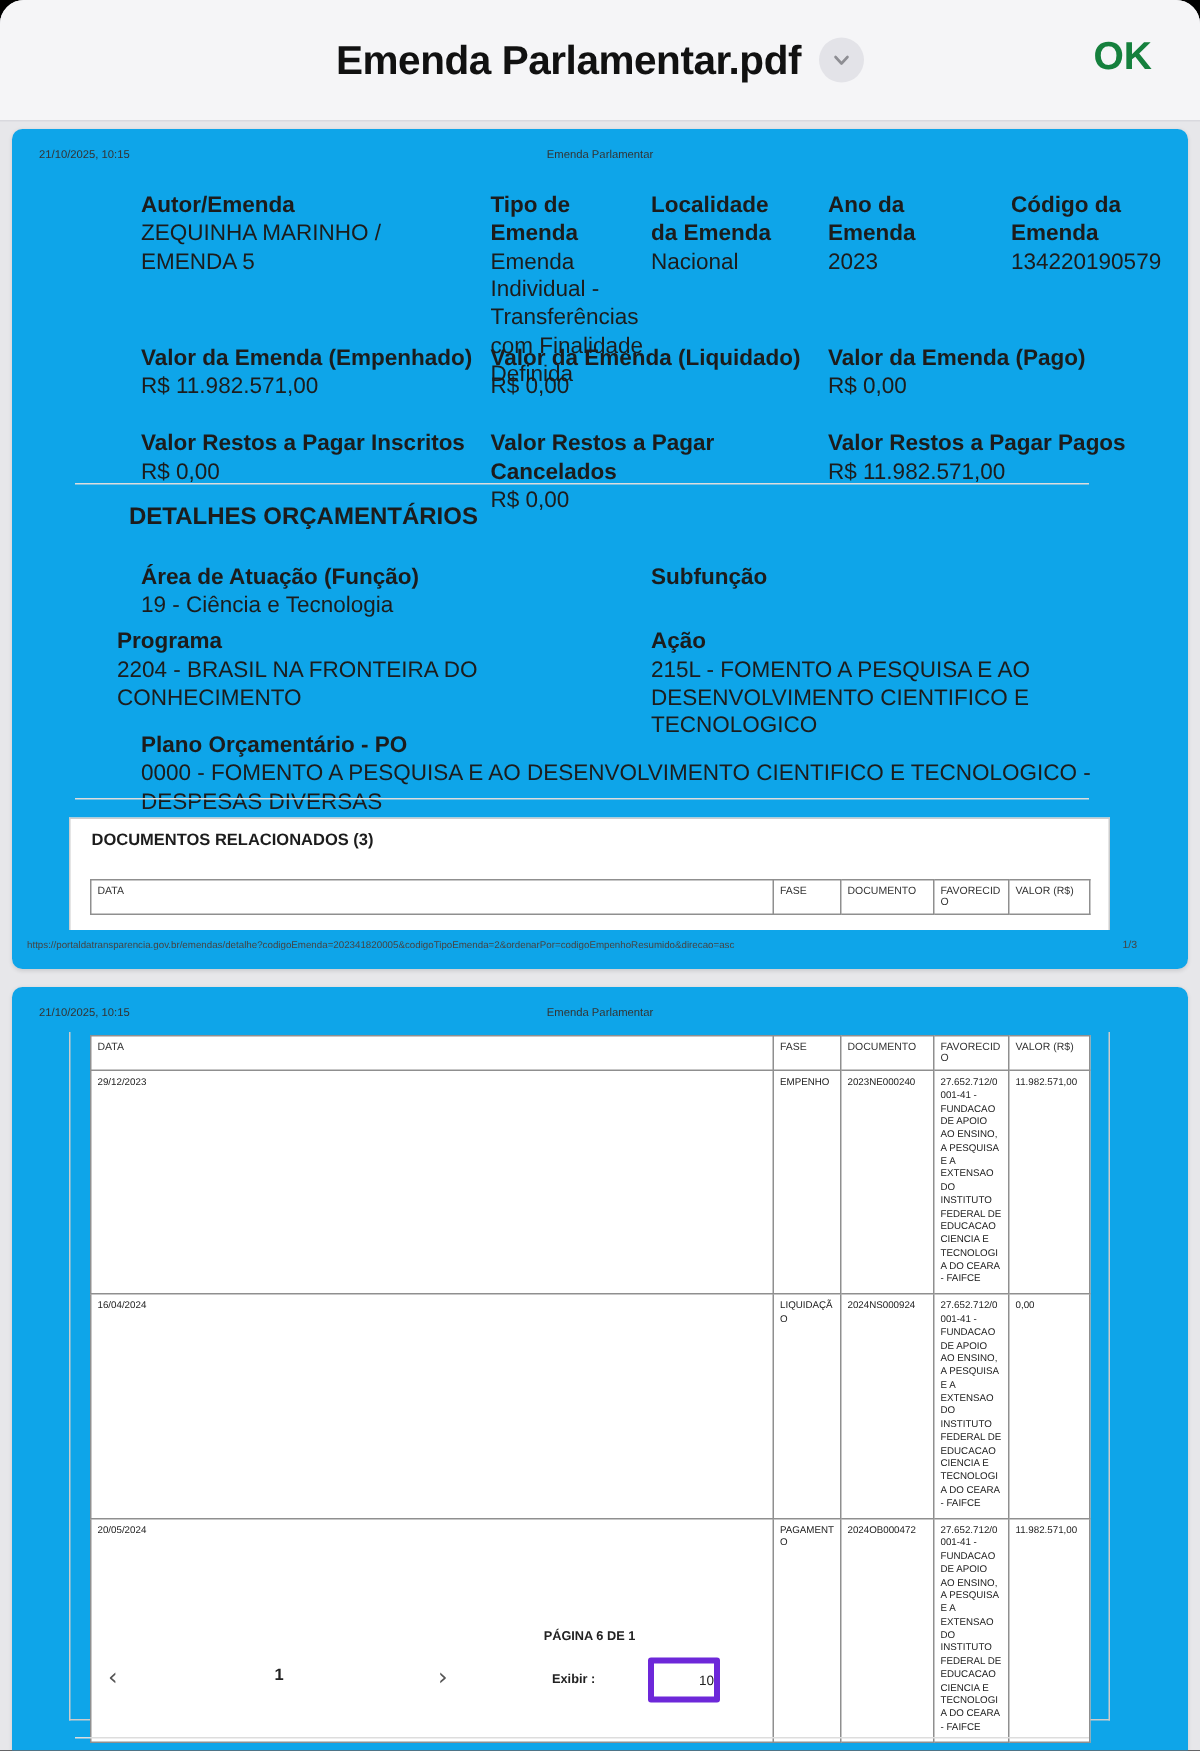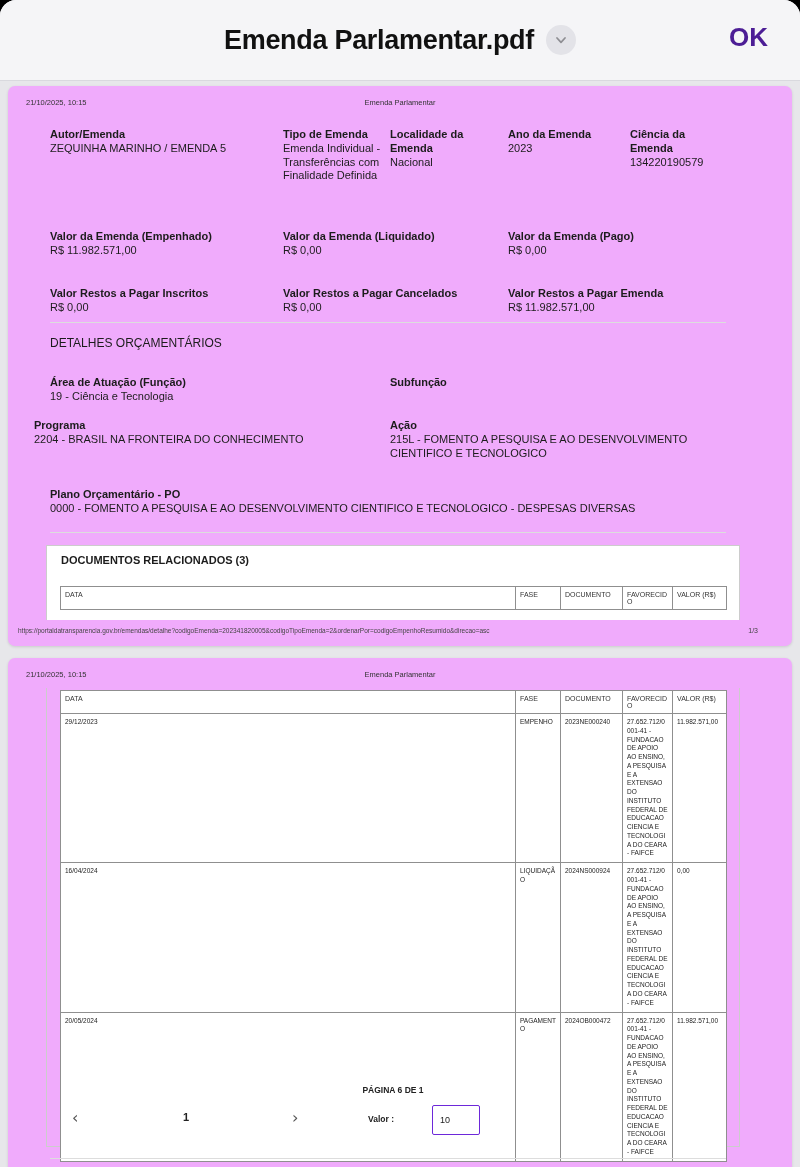--- a/index.html
+++ b/index.html
@@ -11,36 +11,36 @@
   
   .titlebar { position:absolute; left:0; top:0; width:800px; height:80px;
     background:#f5f5f7; box-shadow:0 1px 0 #d9d9de; }
   .title-group { position:absolute; left:0; top:0; width:100%; height:80px;
     display:flex; align-items:center; justify-content:center; gap:12px; }
   .doc-title { font-size:27px; font-weight:bold; color:#111; letter-spacing:-0.3px; }
   .chev-circle { width:30px; height:30px; border-radius:50%; background:#e3e3e8;
     display:flex; align-items:center; justify-content:center; cursor:pointer; }
   .chev-circle svg { width:16px; height:16px; }
   .ok-btn { position:absolute; right:32px; top:22px; font-size:26px; font-weight:600;
-    color:#4c1d95; background:none; border:none; cursor:pointer;
+    color:#15803d; background:none; border:none; cursor:pointer;
     font-family:"Liberation Sans", sans-serif; }
 
   
-  .sheet { position:absolute; left:8px; width:784px; background:#f0abfc;
+  .sheet { position:absolute; left:8px; width:784px; background:#0ea5e9;
     border-radius:7px; box-shadow:0 1px 3px rgba(0,0,0,.12); }
   .sheet1 { top:86px; height:560px; }
   .sheet2 { top:658px; height:540px; border-radius:7px 7px 0 0; }
 
   .pdf-head-date { position:absolute; left:18px; top:12px; font-size:7.5px; color:#333; }
   .pdf-head-title { position:absolute; left:0; top:12px; width:100%;
     text-align:center; font-size:7.5px; color:#333; }
 
-  .fld { position:absolute; font-size:11px; color:#1c1c1c; line-height:1.25; }
+  .fld { position:absolute; font-size:15px; color:#1c1c1c; line-height:1.25;margin-left:44px; }
   .fld .lb { font-weight:bold; }
-  .sec-title { position:absolute; font-size:12px; font-weight:normal; color:#1c1c1c; }
+  .sec-title { position:absolute; font-size:16px; font-weight:bold; color:#1c1c1c;margin-left:36px; }
   .hr { position:absolute; left:42px; width:676px; height:1px; background:#ddd; }
 
   
   .doc-box { position:absolute; left:38px; top:459px; width:694px; height:75px;
     border:1px solid #ccc; border-bottom:none; background:#fff; }
   .doc-box-title { position:absolute; left:14px; top:8px; font-size:11px;
     font-weight:bold; color:#1c1c1c; }
   .doc-table { position:absolute; border-collapse:collapse; table-layout:fixed;
     width:666px; left:52px; background:#fff; }
   .doc-table th, .doc-table td { border:1px solid #8f8f8f; vertical-align:top;
@@ -64,22 +64,22 @@
   .pag-chev { position:absolute; top:452px; font-size:16px; color:#555;
     cursor:pointer; background:none; border:none; line-height:1;
     font-family:"DejaVu Sans", sans-serif; }
   .pag-prev { left:64px; } .pag-next { left:284px; }
   .pag-prev::before { content:"\2039"; } .pag-next::before { content:"\203A"; }
   .pag-page { position:absolute; left:175px; top:453px; font-size:11px;
     font-weight:bold; color:#222; cursor:pointer; }
   .exibir-lb { position:absolute; left:360px; top:456px; font-size:8.5px;
     font-weight:bold; color:#222; }
   .exibir-input { position:absolute; left:424px; top:447px; width:48px; height:30px;
-    border:1px solid #6d28d9; border-radius:2px; font-size:9px; color:#222;
-    padding-left:7px; font-family:"Liberation Sans", sans-serif; }
+    border:4px solid #6d28d9; border-radius:2px; font-size:9px; color:#222;
+    padding-left:7px; font-family:"Liberation Sans", sans-serif;text-align:right; }
   .bottom-hr { top:500px; }
 </style>
 </head>
 <body>
 
 <div class="screen">
 
   <div class="titlebar">
     <div class="title-group">
       <span class="doc-title">Emenda Parlamentar.pdf</span>
@@ -106,21 +106,21 @@
     </div>
     <div class="fld" style="left:382px; top:42px; width:95px;">
       <div class="lb">Localidade da Emenda</div>
         <div>Nacional</div>
     </div>
     <div class="fld" style="left:500px; top:42px; width:110px;">
       <div class="lb">Ano da Emenda</div>
         <div>2023</div>
     </div>
     <div class="fld" style="left:622px; top:42px; width:82px;">
-      <div class="lb">Ciência da Emenda</div>
+      <div class="lb">Código da Emenda</div>
         <div>134220190579</div>
     </div>
 
     <div class="fld" style="left:42px; top:144px; width:222px;">
       <div class="lb">Valor da Emenda (Empenhado)</div>
         <div>R$ 11.982.571,00</div>
     </div>
     <div class="fld" style="left:275px; top:144px; width:222px;">
       <div class="lb">Valor da Emenda (Liquidado)</div>
         <div>R$ 0,00</div>
@@ -132,21 +132,21 @@
 
     <div class="fld" style="left:42px; top:201px; width:222px;">
       <div class="lb">Valor Restos a Pagar Inscritos</div>
         <div>R$ 0,00</div>
     </div>
     <div class="fld" style="left:275px; top:201px; width:222px;">
       <div class="lb">Valor Restos a Pagar Cancelados</div>
         <div>R$ 0,00</div>
     </div>
     <div class="fld" style="left:500px; top:201px; width:222px;">
-      <div class="lb">Valor Restos a Pagar Emenda</div>
+      <div class="lb">Valor Restos a Pagar Pagos</div>
         <div>R$ 11.982.571,00</div>
     </div>
 
     <div class="hr" style="top:236px;"></div>
 
     <div class="sec-title" style="left:42px; top:250px;">DETALHES ORÇAMENTÁRIOS</div>
 
     <div class="fld" style="left:42px; top:290px; width:320px;">
       <div class="lb">Área de Atuação (Função)</div>
         <div>19 - Ciência e Tecnologia</div>
@@ -238,19 +238,19 @@
         <td>27.652.712/0001-41 - FUNDACAO DE APOIO AO ENSINO, A PESQUISA E A EXTENSAO DO INSTITUTO FEDERAL DE EDUCACAO CIENCIA E TECNOLOGIA DO CEARA - FAIFCE</td>
         <td>11.982.571,00</td>
       </tr>
     </tbody>
       </table>
 
     <div class="pagina-info">PÁGINA 6 DE 1</div>
     <button class="pag-chev pag-prev" aria-label="previous page"></button>
     <span class="pag-page">1</span>
     <button class="pag-chev pag-next" aria-label="next page"></button>
-    <span class="exibir-lb">Valor :</span>
+    <span class="exibir-lb">Exibir :</span>
     <input class="exibir-input" value="10" style="">
 
     <div class="hr bottom-hr"></div>
   </div>
 
 </div>
 
 </body></html>

